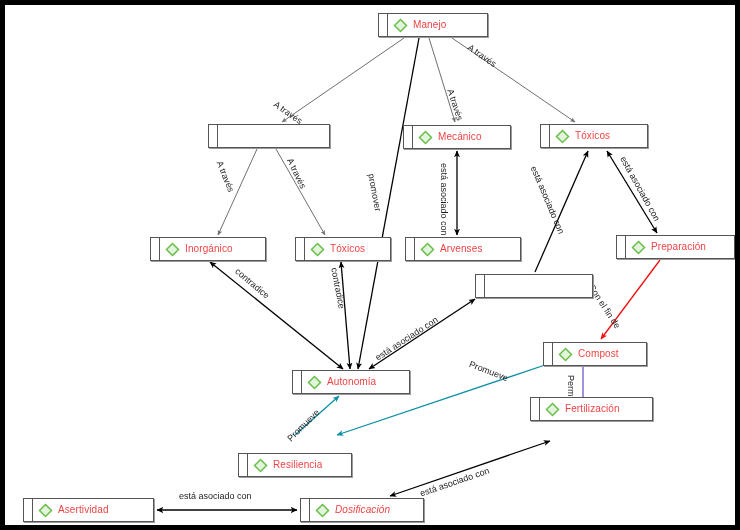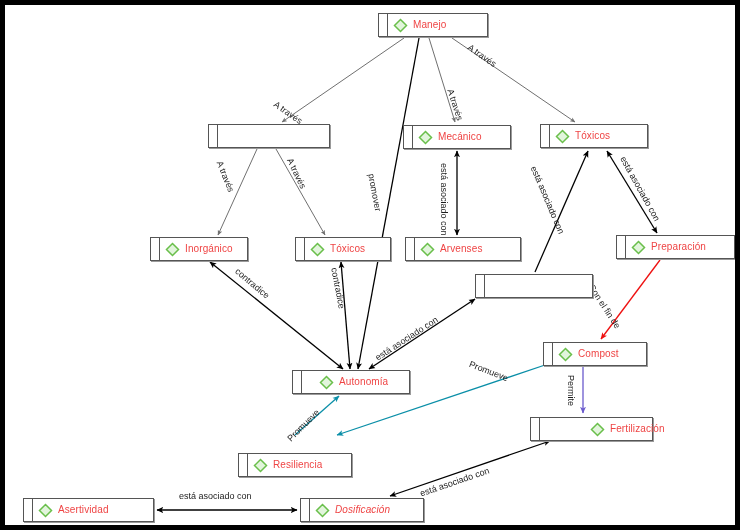--- a/index.html
+++ b/index.html
@@ -153,21 +153,21 @@
       </div>
       <div class="node" style="left: 535px; top: 119px; width: 108px;">
         <div class="node-gutter"></div>
         <div class="node-body">
           <svg class="node-icon" viewBox="0 0 16 16">
             <path d="M8 1.6 L14.4 8 L8 14.4 L1.6 8 Z" fill="#e2f5dc" stroke="#6abf4b" stroke-width="1.6"></path>
           </svg>
           <span class="node-label">Tóxicos</span>
         </div>
       </div>
-      <div class="node" style="left: 145px; top: 232px; width: 98px;">
+      <div class="node" style="left: 145px; top: 232px; width: 116px;">
         <div class="node-gutter"></div>
         <div class="node-body">
           <svg class="node-icon" viewBox="0 0 16 16">
             <path d="M8 1.6 L14.4 8 L8 14.4 L1.6 8 Z" fill="#e2f5dc" stroke="#6abf4b" stroke-width="1.6"></path>
           </svg>
           <span class="node-label">Inorgánico</span>
         </div>
       </div>
       <div class="node" style="left: 290px; top: 232px; width: 96px;">
         <div class="node-gutter"></div>
@@ -201,30 +201,30 @@
       </div>
       <div class="node" style="left: 538px; top: 337px; width: 104px;">
         <div class="node-gutter"></div>
         <div class="node-body">
           <svg class="node-icon" viewBox="0 0 16 16">
             <path d="M8 1.6 L14.4 8 L8 14.4 L1.6 8 Z" fill="#e2f5dc" stroke="#6abf4b" stroke-width="1.6"></path>
           </svg>
           <span class="node-label">Compost</span>
         </div>
       </div>
-      <div class="node" style="left: 287px; top: 365px; width: 118px; gap: 12px;">
+      <div class="node" style="left: 287px; top: 365px; width: 118px;">
         <div class="node-gutter"></div>
         <div class="node-body">
           <svg class="node-icon" viewBox="0 0 16 16">
             <path d="M8 1.6 L14.4 8 L8 14.4 L1.6 8 Z" fill="#e2f5dc" stroke="#6abf4b" stroke-width="1.6"></path>
           </svg>
           <span class="node-label">Autonomía</span>
         </div>
       </div>
-      <div class="node" style="left: 525px; top: 412px; width: 123px; gap: 45px;">
+      <div class="node" style="left: 525px; top: 392px; width: 123px;">
         <div class="node-gutter"></div>
         <div class="node-body">
           <svg class="node-icon" viewBox="0 0 16 16">
             <path d="M8 1.6 L14.4 8 L8 14.4 L1.6 8 Z" fill="#e2f5dc" stroke="#6abf4b" stroke-width="1.6"></path>
           </svg>
           <span class="node-label">Fertilización</span>
         </div>
       </div>
       <div class="node" style="left: 233px; top: 448px; width: 114px;">
         <div class="node-gutter"></div>

